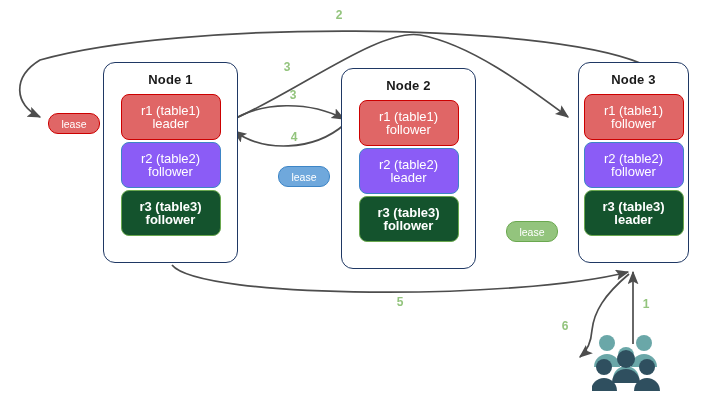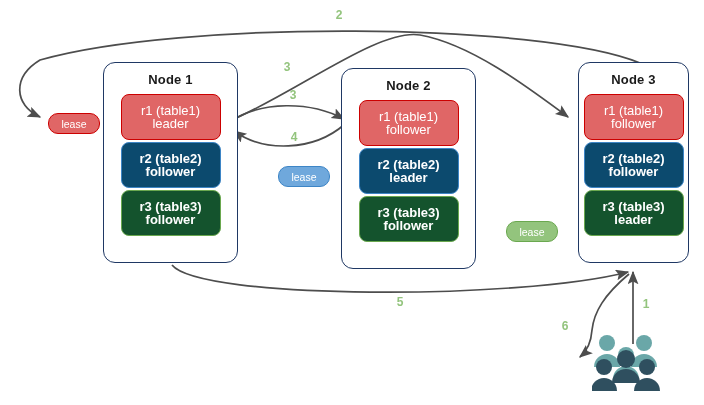--- a/index.html
+++ b/index.html
@@ -51,21 +51,21 @@
     align-items: center;
     justify-content: center;
     color: #ffffff;
     font-size: 13px;
     line-height: 13px;
     margin-bottom: 2px;
     text-align: center;
   }
   .replica .r-line { display: block; }
   .rep-red   { background: #e06666; border: 1.4px solid #cc0000; }
-  .rep-blue  { background: #0c4a6e; border: 1.4px solid #3d85c6; font-weight: bold; }
+  .rep-blue  { background: #8b5cf6; border: 1.4px solid #3d85c6; }
   .rep-green { background: #14532d; border: 1.4px solid #6aa84f; font-weight: bold; }
 
   .lease-box {
     position: absolute;
     box-sizing: border-box;
     border-radius: 10px;
     display: flex;
     align-items: center;
     justify-content: center;
     color: #ffffff;

